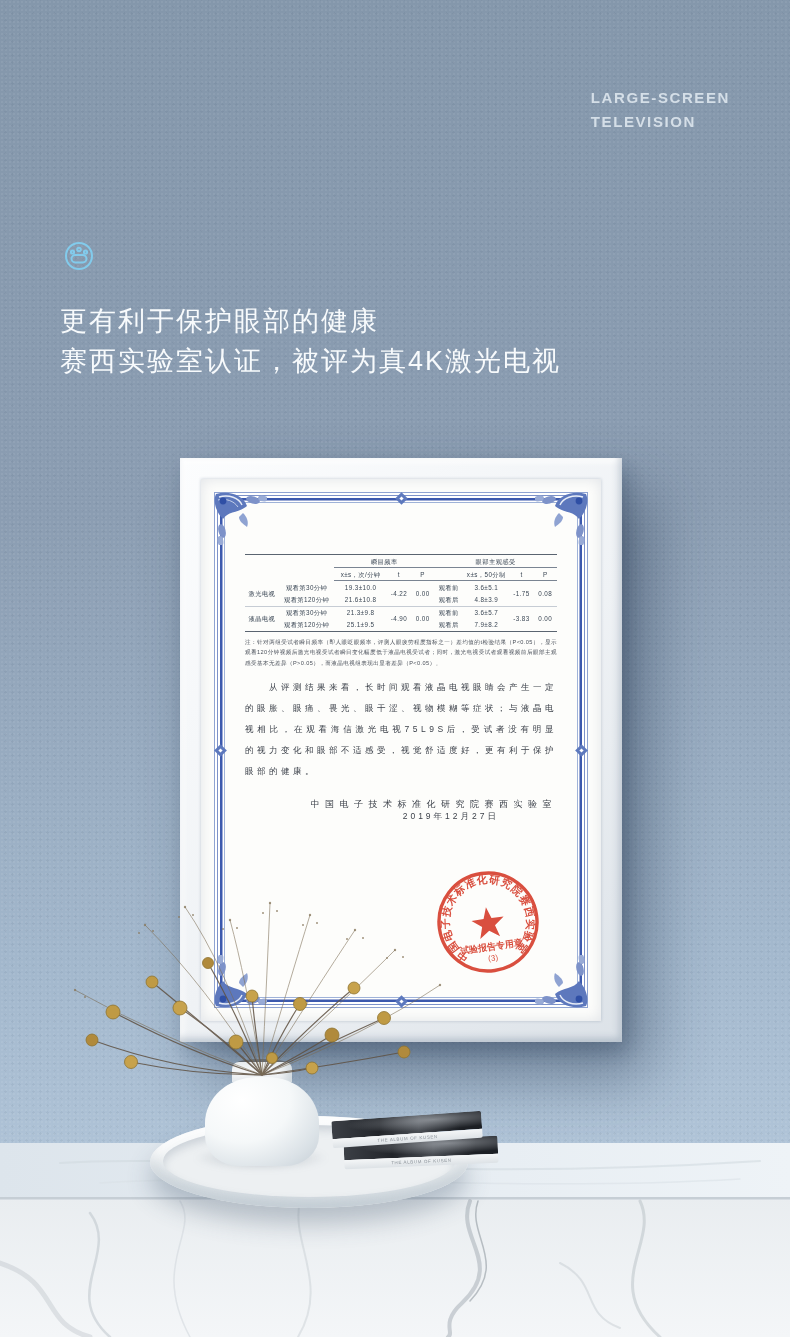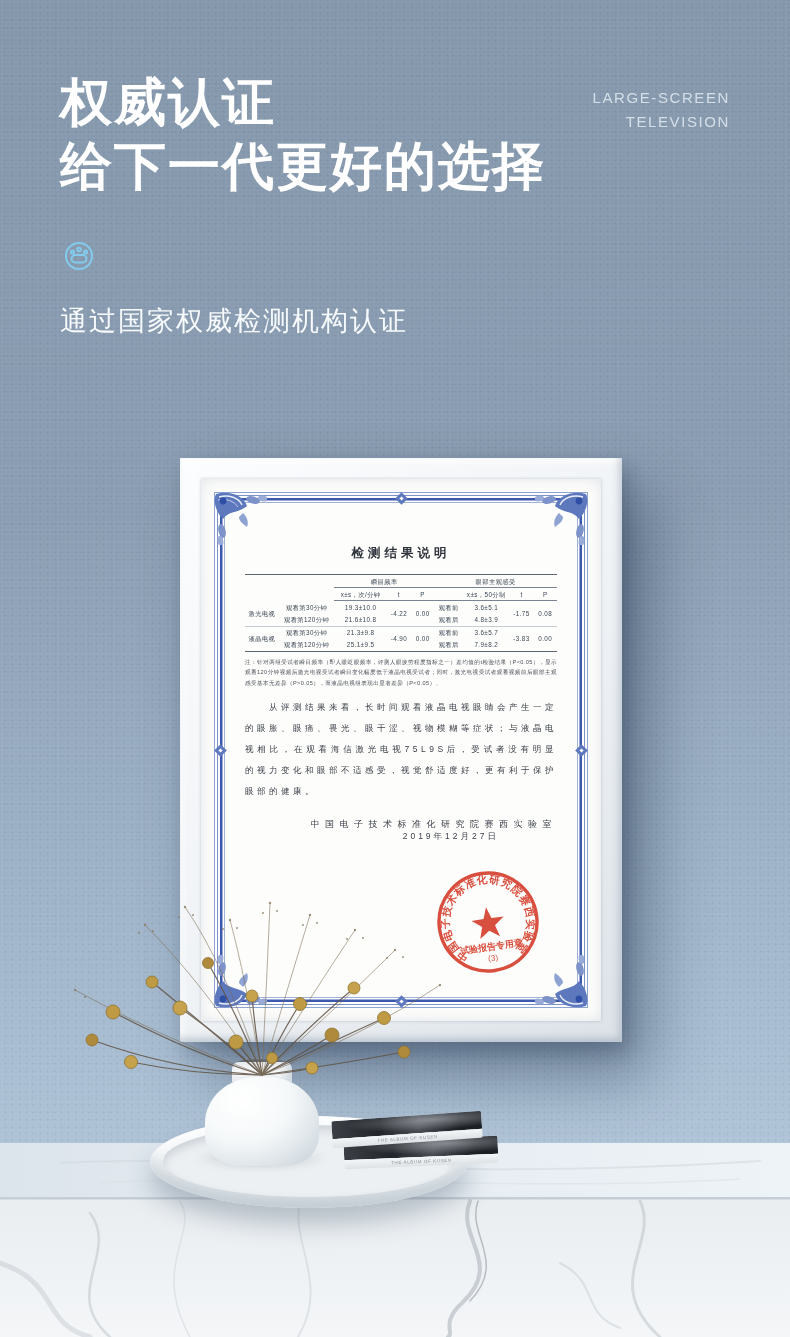--- a/index.html
+++ b/index.html
@@ -8,22 +8,22 @@
   
   .wall{position:absolute;inset:0;z-index:1;
     background:linear-gradient(178deg,#8497ab 0%,#8b9db2 38%,#a2b7cc 70%,#bccfe2 100%);}
   .wall-texture{position:absolute;inset:0;z-index:1;
     background-image:radial-gradient(rgba(255,255,255,.06) 1px,transparent 1.4px),
                      radial-gradient(rgba(35,55,78,.06) 1px,transparent 1.4px);
     background-size:4px 4px,7px 7px;background-position:0 0,2px 3px;}
   
   .title-block{position:absolute;left:60px;top:70px;z-index:3;color:#ffffff;
     font-weight:700;font-size:52px;line-height:64px;letter-spacing:2px;}
-  .eyebrow{position:absolute;right:60px;top:86px;z-index:3;text-align:right;
-    color:rgba(226,234,241,.85);font-size:15px;letter-spacing:1.6px;line-height:24px;font-weight:400;}
+  .eyebrow{position:absolute;right:60px;top:86px;z-index:3;text-align:left;
+    color:rgba(226,234,241,.85);font-size:15px;letter-spacing:1.6px;line-height:24px;font-weight:700;}
   .badge{position:absolute;left:62px;top:240px;z-index:3;width:34px;height:32px;}
   .subtitle-block{position:absolute;left:60px;top:301px;z-index:3;color:#f7fafc;
     font-size:27px;line-height:40px;letter-spacing:2px;font-weight:400;}
   
   .frame{position:absolute;left:180px;top:458px;width:442px;height:584px;z-index:2;
     background:linear-gradient(135deg,#fcfdfe 0%,#eff2f5 55%,#dce2e8 100%);
     box-shadow:26px 34px 58px rgba(28,46,70,.45),6px 10px 18px rgba(40,58,82,.28),
       inset -3px -4px 7px rgba(118,138,158,.38),inset 3px 4px 6px rgba(255,255,255,.95);}
   .paper{position:absolute;inset:21px;background:#fdfdfb;
     box-shadow:inset 0 0 14px rgba(92,112,142,.18),0 0 3px rgba(80,100,130,.3);}
@@ -83,41 +83,38 @@
   .book1{left:332px;top:1116px;width:150px;transform:rotate(-4deg);z-index:7;}
   .book2{left:344px;top:1139px;width:154px;transform:rotate(-2.5deg);}
 </style>
 </head>
 <body>
 
 <div id="canvas">
   <div class="wall"></div>
   <div class="wall-texture"></div>
 
-  <div class="title-block">
-    <div>权威认证</div>
-    <div>给下一代更好的选择</div>
-  </div>
   <div class="eyebrow">
     <div>LARGE-SCREEN</div>
     <div>TELEVISION</div>
   </div>
   <div class="badge">
     <svg viewBox="0 0 34 32" width="34" height="32">
       <g fill="none" stroke="#82cbec" stroke-width="2" stroke-linecap="round" stroke-linejoin="round">
         <circle cx="17" cy="16" r="13"></circle>
         <circle cx="17" cy="9.5" r="1.8"></circle>
         <circle cx="10.5" cy="12" r="1.6"></circle>
         <circle cx="23.5" cy="12" r="1.6"></circle>
         <rect x="9.5" y="15" width="15" height="7.5" rx="3.7"></rect>
       </g>
     </svg>
   </div>
   <div class="subtitle-block">
-    <div>通过国家权威检测机构认证</div>
+    <div>更有利于保护眼部的健康</div>
+    <div>赛西实验室认证，被评为真4K激光电视</div>
   </div>
 
   <div class="frame">
     <div class="paper">
       <div class="cert-border">
         <svg class="corner tl" viewBox="0 0 54 54">
           <path d="M3,3 C17,-1 31,5 34,15 C26,22 15,20 10,28 C2,20 0,9 3,3 Z" fill="#5d78bd"></path>
           <path d="M6,6 C16,3 26,7 29,14" stroke="#e8edf7" stroke-width="1.4" fill="none"></path>
           <path d="M5,9 C13,7 21,10 25,16" stroke="#c3cfe9" stroke-width="1" fill="none"></path>
           <circle cx="10" cy="10" r="3.4" fill="#2f4fa5"></circle>
@@ -157,21 +154,20 @@
           <ellipse cx="9" cy="40" rx="3.6" ry="7" fill="#7d92c9" transform="rotate(-14 9 40)"></ellipse>
           <ellipse cx="7.5" cy="50" rx="2.8" ry="5" fill="#99abd6" transform="rotate(-8 7.5 50)"></ellipse>
           <path d="M30,22 C34,26 36,31 34,36 C30,33 26,30 26,26 Z" fill="#8fa3d2"></path>
         </svg>
         <div class="edge-diamond ed-top"></div>
         <div class="edge-diamond ed-bottom"></div>
         <div class="edge-diamond ed-left"></div>
         <div class="edge-diamond ed-right"></div>
 
         <div class="cert-content">
-          <div class="cert-title">检测结果说明</div>
 
           <table class="cert-table">
             <colgroup>
               <col style="width:38px">
                 <col style="width:62px">
                 <col style="width:56px">
               <col style="width:25px">
                 <col style="width:25px">
                 <col style="width:32px">
               <col style="width:50px">

